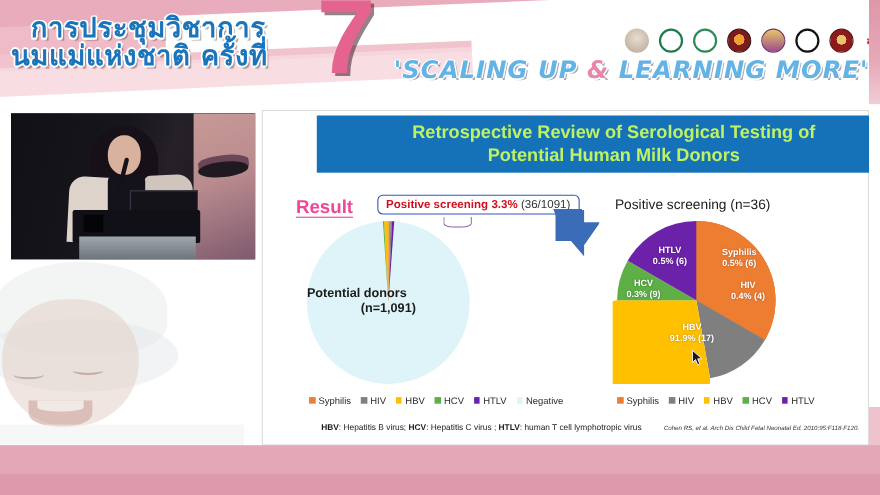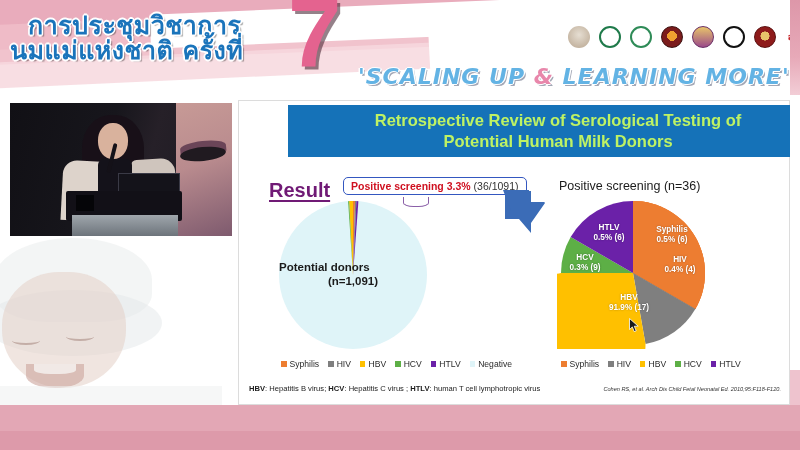--- a/index.html
+++ b/index.html
@@ -65,21 +65,21 @@
     white-space: nowrap; letter-spacing: 1px;
   }
   .big-seven {
     position: absolute; left: 288px; top: -14px;
     font-family: "Liberation Sans", sans-serif;
     font-weight: bold; font-size: 96px; line-height: 1;
     color: #e4638f;
     text-shadow: 3px 3px 0 rgba(60,25,40,.55);
   }
   .tagline {
-    position: absolute; left: 358px; top: 64px;
+    position: absolute; left: 358px; top: 52px;
     font-family: "DejaVu Sans", sans-serif;
     font-weight: bold; font-style: italic; font-size: 22px;
     color: #63b3e4; letter-spacing: 1px; white-space: nowrap;
     text-shadow: 1.4px 0 0 #fff, -1.4px 0 0 #fff, 0 1.4px 0 #fff, 0 -1.4px 0 #fff,
                  2px 2px 0 rgba(50,60,90,.45);
   }
   .tagline .amp { color: #e887ab; }
 
   .logo-row {
     position: absolute; left: 566px; top: 24px;
@@ -157,21 +157,21 @@
     background: #ffffff; border: 1px solid #dcdcdc;
   }
   .slide-title {
     position: absolute; left: 6px; top: 4px; width: 540px; height: 52px;
     background: #1572b8; color: #bef264;
     display: flex; flex-direction: column; align-items: center; justify-content: center;
     font-weight: bold; font-size: 16.5px; line-height: 21px; text-align: center; margin-left: 43px;
   }
   .result-label {
     position: absolute; left: 30px; top: 78px;
-    font-weight: bold; font-size: 20px; color: #701a75;
+    font-weight: bold; font-size: 17px; color: #ec4899;
     text-decoration: underline; text-underline-offset: 3px;
   }
   .callout {
     position: absolute; left: 104px; top: 76px;
     border: 1.6px solid #3457c0; border-radius: 5px; background: #ffffff;
     padding: 2px 7px; white-space: nowrap; font-size: 10.5px;
   }
   .callout b { color: #cf1020; font-weight: bold; }
   .callout span { color: #333; font-weight: normal; }
   .callout-tail {
@@ -224,21 +224,21 @@
   }
   .legend .item { display: flex; align-items: center; gap: 3px; white-space: nowrap; }
   .legend .sw { width: 5.5px; height: 5.5px; display: inline-block; }
   .legend-left  { left: 42px;  top: 258px; }
   .legend-right { left: 322px; top: 258px; }
 
   .footnote {
     position: absolute; left: 10px; top: 283px; width: 532px;
     display: flex; justify-content: space-between; align-items: baseline;
   }
-  .fn-text { font-size: 7.6px; color: #1b1b1b; }
+  .fn-text { font-size: 7.6px; color: #1b1b1b; margin-left: 43px; }
   .fn-text b { font-weight: bold; }
   .fn-cite { font-size: 5.6px; color: #333; font-style: italic; }
 
   
   .bottom-bar {
     position: absolute; left: 0; top: 405px; width: 800px; height: 45px;
     background: #dd9aaa;
   }
   .bottom-bar-inner {
     position: absolute; left: 0; top: 0; width: 800px; height: 26px;

